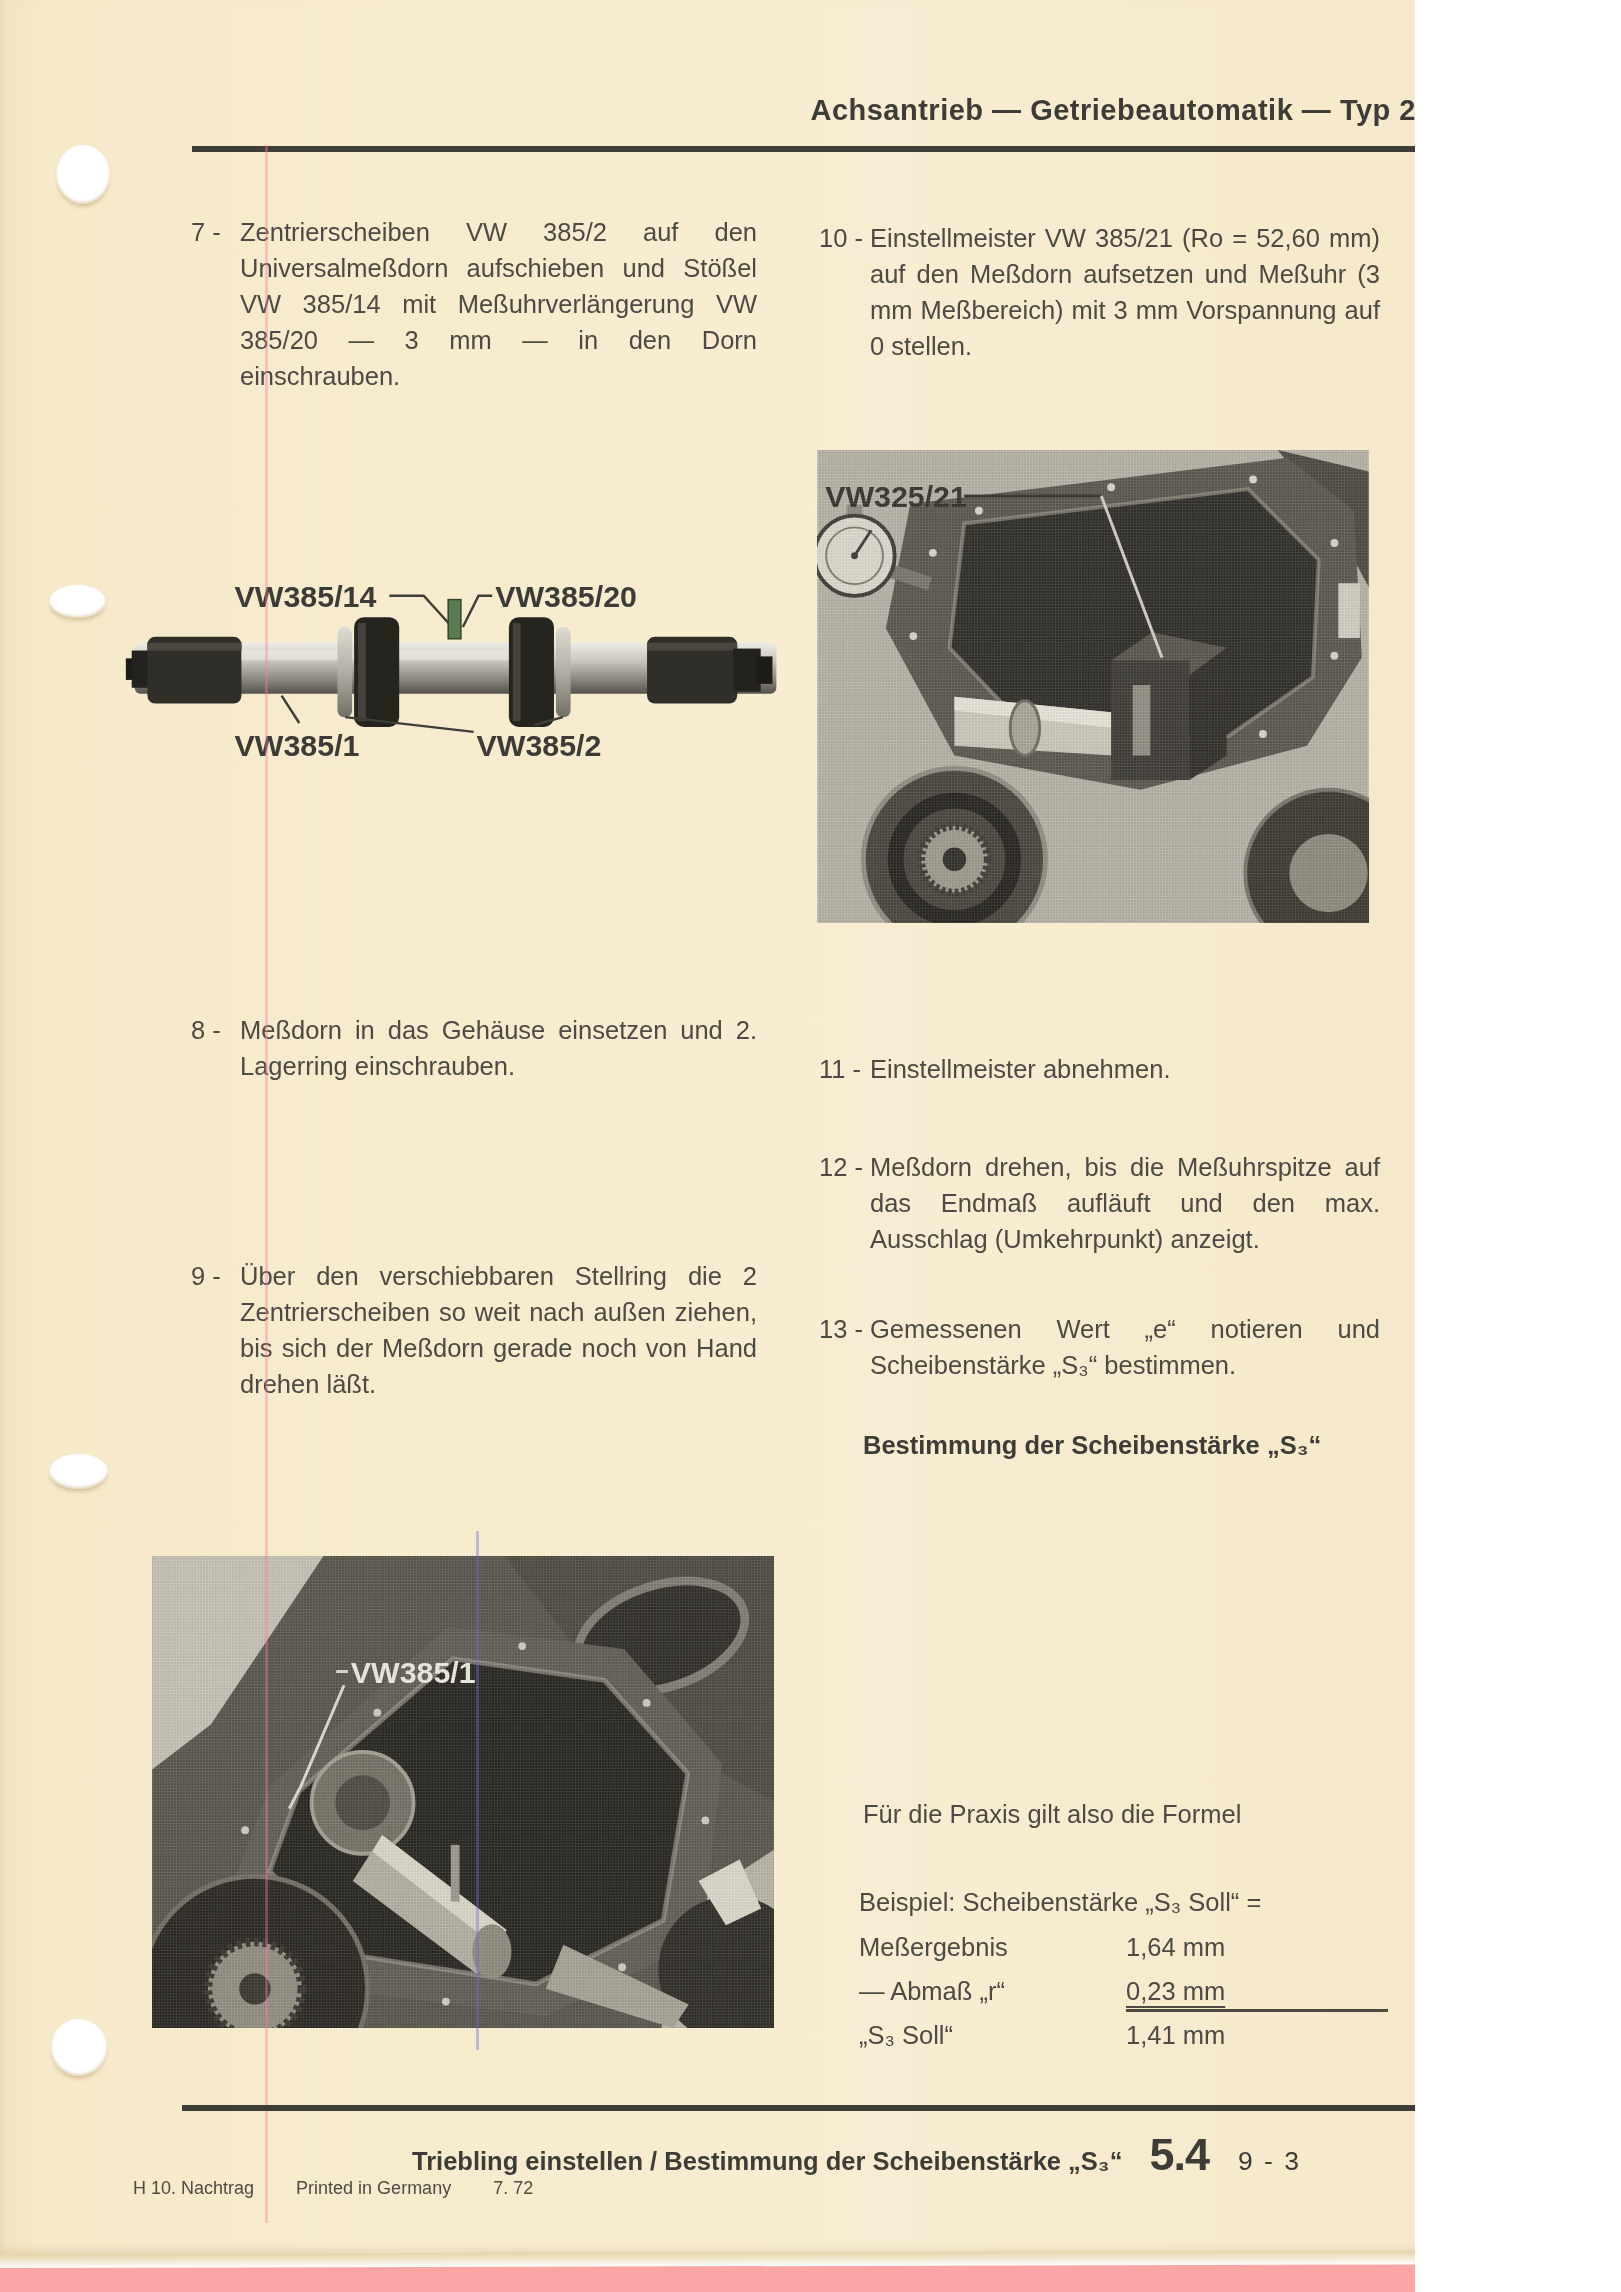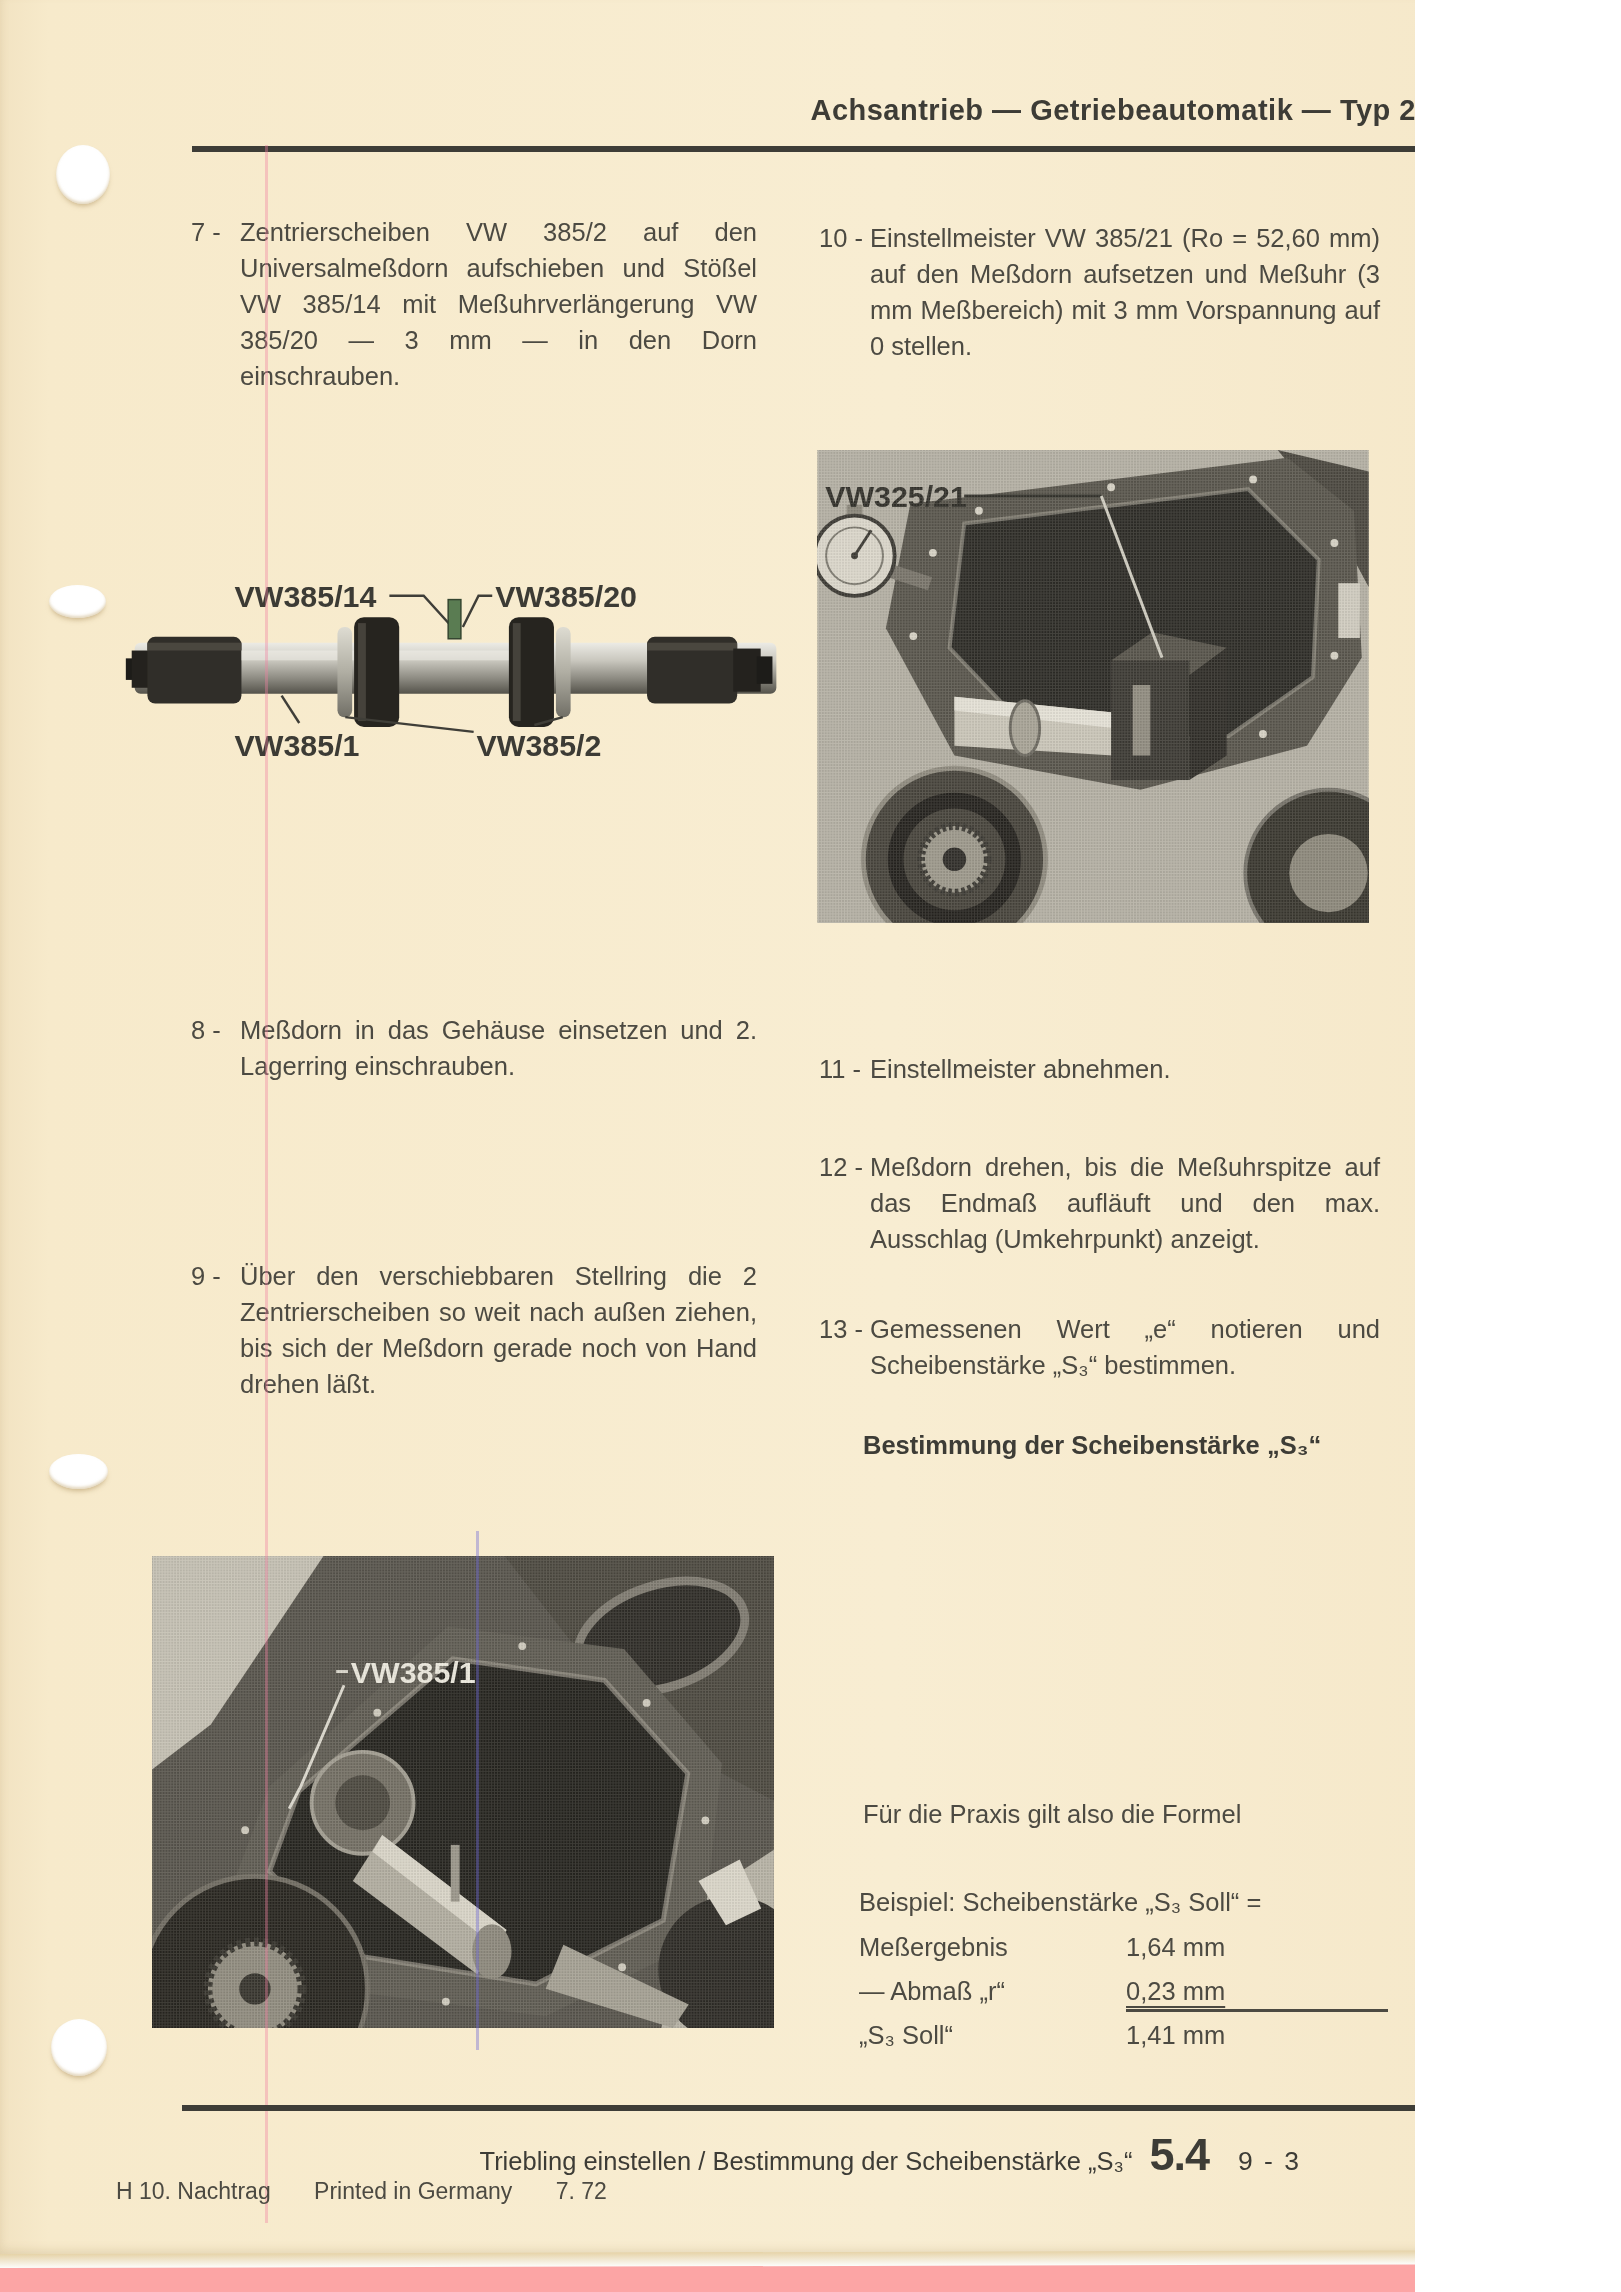--- a/index.html
+++ b/index.html
@@ -53,24 +53,24 @@
   .figure svg,.photo svg{position:absolute;left:0;top:0;}
 
   
   .scanline{position:absolute;pointer-events:none;}
   .scan-pink{left:265px;top:145px;width:2.9px;height:2078px;background:rgba(240,130,160,0.38);}
   .scan-blue{left:476px;top:1531px;width:2.9px;height:519px;background:rgba(110,105,215,0.40);}
 
   
   .ftr-rule{position:absolute;left:182px;top:2105px;width:1333px;height:5.9px;background:var(--rule);}
   .ftr-right{position:absolute;right:114px;top:2129px;display:flex;align-items:baseline;color:var(--ink-bold);}
-  .ftr-right .ftr-title{font-size:25.5px;font-weight:normal;margin-right:17px;}
+  .ftr-right .ftr-title{font-size:25.5px;font-weight:bold;margin-right:27px;}
   .ftr-right .ftr-sec{font-size:45px;font-weight:bold;letter-spacing:-1px;}
   .ftr-right .ftr-page{font-size:26.5px;margin-left:29px;letter-spacing:2px;}
-  .ftr-left{position:absolute;left:116px;top:2178px;font-size:23px;color:var(--ink);}
+  .ftr-left{position:absolute;left:133px;top:2178px;font-size:18px;color:var(--ink);}
   .ftr-left span{margin-right:37px;}
 </style>
 </head>
 <body>
 
 <div class="page">
   <div class="paper"></div>
   <div class="paper-edge"></div>
 
   <div class="hole" style="left:56px;top:145px;width:54px;height:59px;"></div>

